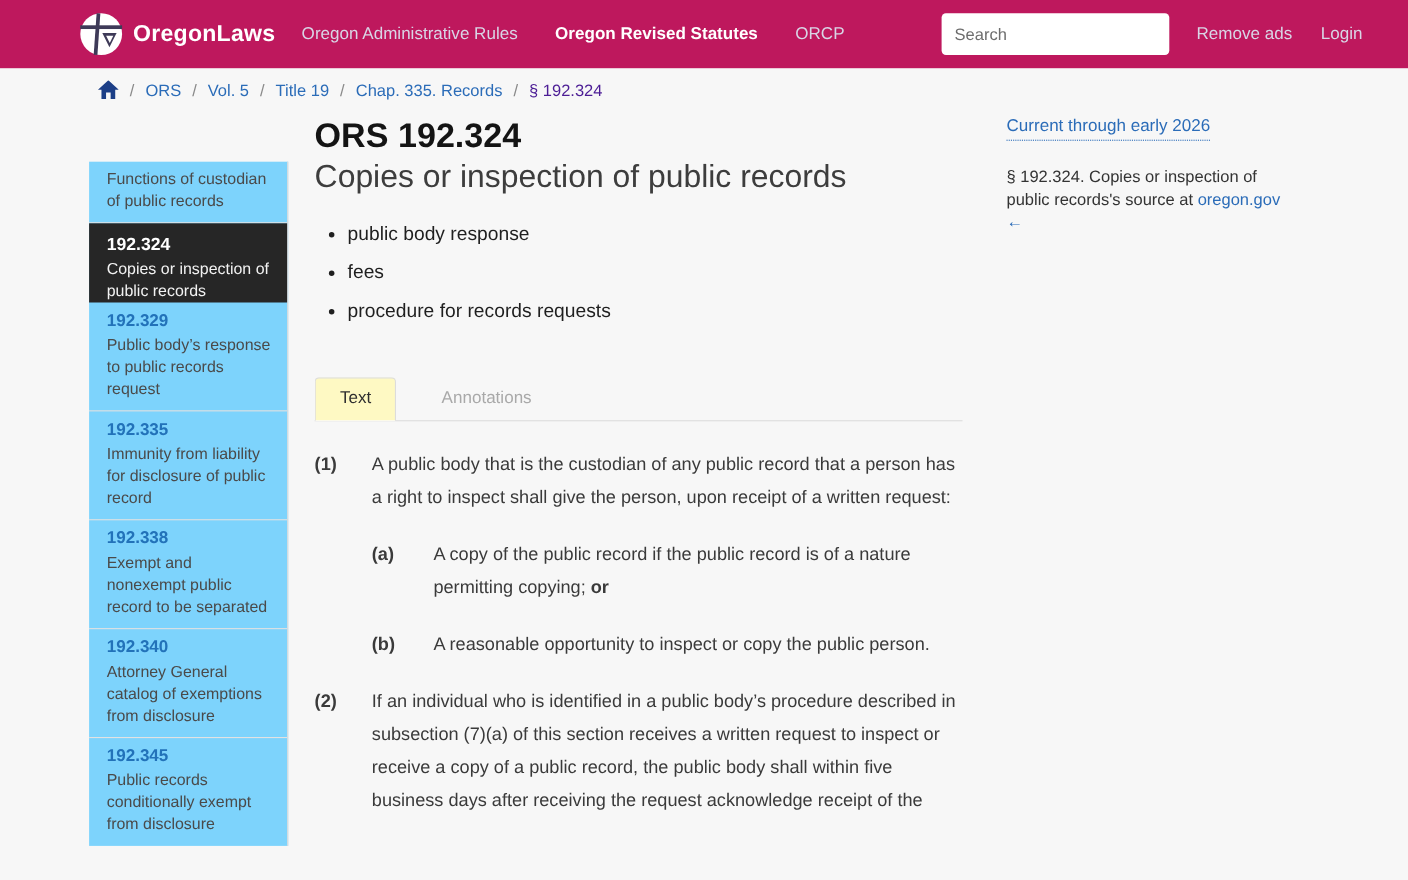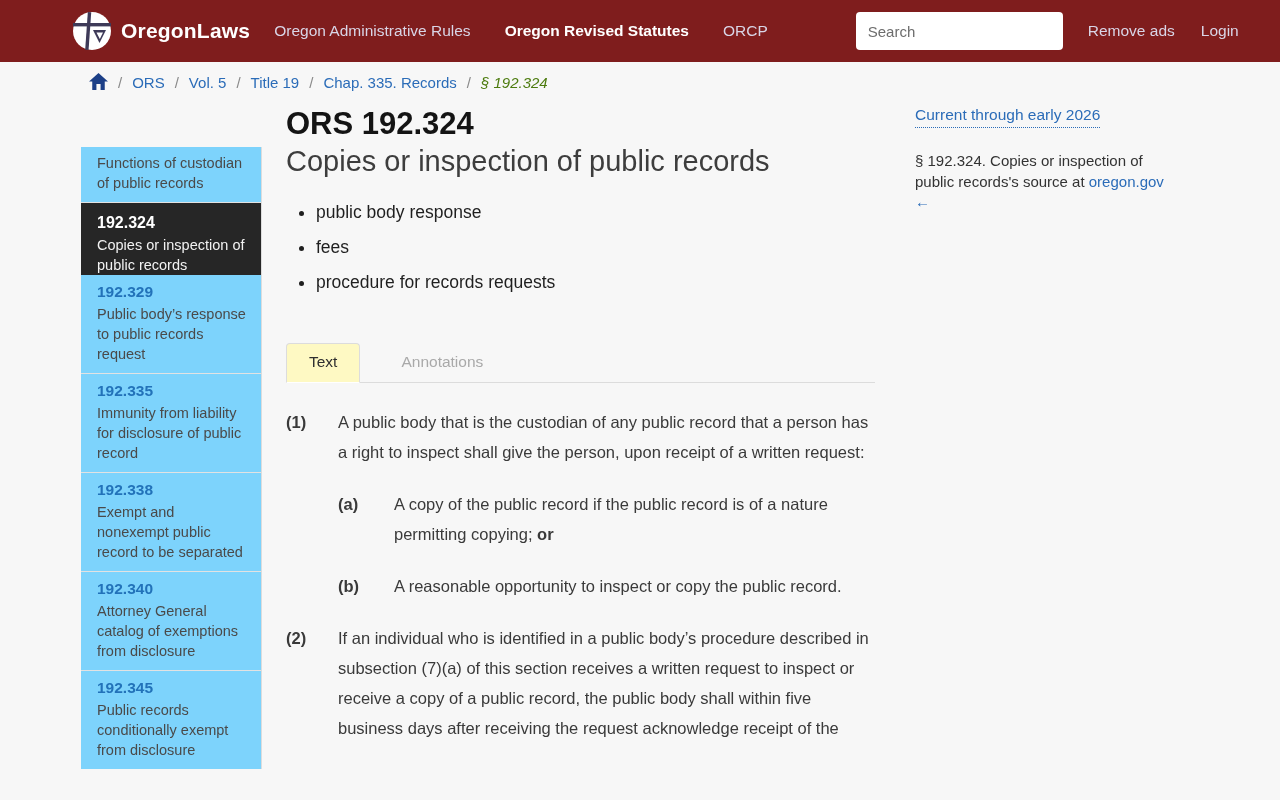--- a/index.html
+++ b/index.html
@@ -7,21 +7,21 @@
   body {
     font-family: "Liberation Sans", sans-serif;
     background: #f7f7f7;
     color: #3a3a3a;
     position: relative;
   }
 
   
   .header {
     height: 62px;
-    background: #7f1d1d;
+    background: #be185d;
     display: flex;
     align-items: center;
     padding: 0 90px 0 72px;
   }
   .brand {
     display: flex;
     align-items: center;
     gap: 9px;
     cursor: pointer;
     margin-right: 24px;
@@ -62,21 +62,21 @@
     top: 68px;
     left: 89px;
     display: flex;
     align-items: center;
     gap: 10px;
     font-size: 15px;
     height: 28px;
   }
   .crumb-link { color: #2b6cb8; cursor: pointer; }
   .crumb-sep { color: #8a8a8a; }
-  .crumb-current { color: #4d7c0f; font-style: italic; }
+  .crumb-current { color: #4c1d95; }
   .home-icon { display: flex; align-items: center; cursor: pointer; }
 
   
   .sidebar {
     position: absolute;
     left: 81px;
     top: 115px;
     width: 181px;
     border-right: 1px solid #dcdcdc;
     background: #7dd3fc;
@@ -285,21 +285,21 @@
     <div class="stat-p">
       <span class="stat-num">(1)</span>
       <span class="stat-text"><span>A public body that is the custodian of any public record that a person has a right to inspect shall give the person, upon receipt of a written request:</span><b></b></span>
     </div>
     <div class="stat-p sub">
       <span class="stat-num">(a)</span>
       <span class="stat-text"><span>A copy of the public record if the public record is of a nature permitting copying; </span><b>or</b></span>
     </div>
     <div class="stat-p sub">
       <span class="stat-num">(b)</span>
-      <span class="stat-text"><span>A reasonable opportunity to inspect or copy the public record.</span><b></b></span>
+      <span class="stat-text"><span>A reasonable opportunity to inspect or copy the public person.</span><b></b></span>
     </div>
     <div class="stat-p">
       <span class="stat-num">(2)</span>
       <span class="stat-text"><span>If an individual who is identified in a public body’s procedure described in subsection (7)(a) of this section receives a written request to inspect or receive a copy of a public record, the public body shall within five business days after receiving the request acknowledge receipt of the</span><b></b></span>
     </div>
   </div>
 </div>
 
 <div class="rightrail">
   <span class="current-link">Current through early 2026</span>

